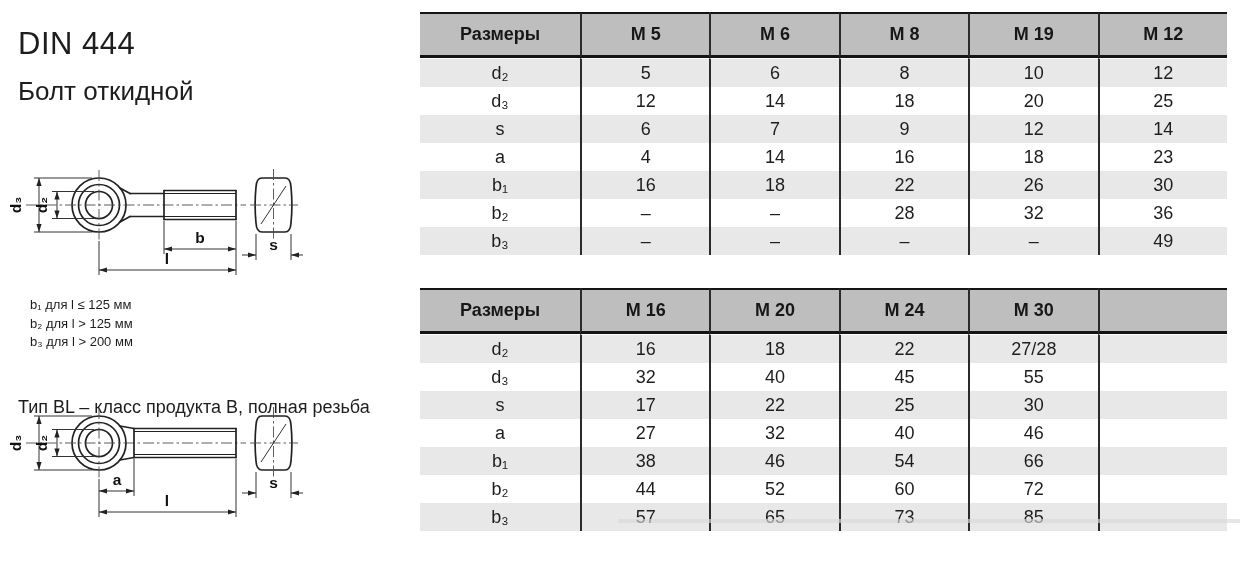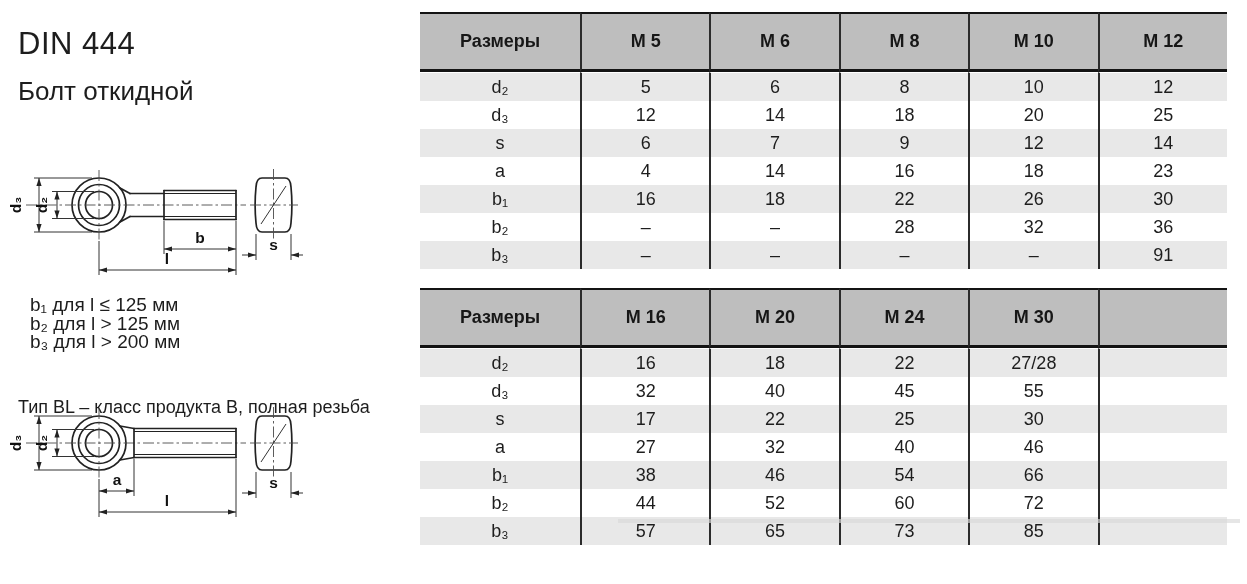--- a/index.html
+++ b/index.html
@@ -6,40 +6,40 @@
   .stage{
     position:relative;width:1247px;height:584px;background:#ffffff;overflow:hidden;
     font-family:"Liberation Sans",sans-serif;color:#1d1d1d;
   }
   
   .title{position:absolute;left:18px;top:10px;font-size:31px;font-weight:normal;letter-spacing:.5px;margin-top:16px;}
   .product{position:absolute;left:18px;top:76px;font-size:26px;}
   .type-heading{position:absolute;left:18px;font-size:18px;white-space:nowrap;}
   .type-b{top:129px;}
   .type-bl{top:365px;margin-top:32px;}
-  .notes{position:absolute;left:30px;top:296px;font-size:19px;line-height:18.5px;}
+  .notes{position:absolute;left:30px;top:296px;font-size:13px;line-height:18.5px;}
   #drawing-b{position:absolute;left:4px;top:157px;}
   #drawing-bl{position:absolute;left:4px;top:395px;}
   
   .out{stroke:#222;stroke-width:1.7;fill:none;stroke-linecap:round;}
   .out2{stroke:#222;stroke-width:1.1;fill:none;}
   .thin{stroke:#333;stroke-width:1;fill:none;}
   .cl{stroke:#4a4a4a;stroke-width:.9;fill:none;stroke-dasharray:11 3 2.5 3;}
   .arr{fill:#222;stroke:none;}
   text.dim{font-size:15.5px;font-weight:600;fill:#111;font-family:"Liberation Sans",sans-serif;}
   
   .t-wrap{position:absolute;left:420px;width:807px;}
   #t-wrap-0{top:12px;}
   #t-wrap-1{top:288px;}
   table{border-collapse:separate;border-spacing:0;width:807px;table-layout:fixed;}
   th{
     height:25px;background:var(--header-bg,#bebebe);
     border-top:2px solid var(--border-dark,#141414);
     border-bottom:3px solid var(--border-dark,#141414);
-    font-size:18px;font-weight:bold;text-align:center;padding:15px;color:#171717;
+    font-size:18px;font-weight:bold;text-align:center;padding:8px;color:#171717;
   }
   td{height:28px;font-size:18px;text-align:center;padding:0;background:#fff;color:#1d1d1d;}
   tbody tr:nth-child(odd) td{background:var(--stripe-bg,#e8e8e8);}
   tbody tr:first-child td{border-top:1px solid #ffffff;}
   th + th, td + td{border-left:2px solid var(--line-col,#2b2b2b);}
   .scan-line{position:absolute;left:618px;top:519px;width:622px;height:4px;background:#d9d9d9;opacity:.65;}
 </style>
 </head>
 <body>
 
@@ -165,21 +165,21 @@
           <col>
           <col>
           <col>
         </colgroup>
         <thead>
           <tr>
             <th>Размеры</th>
             <th>M 5</th>
             <th>M 6</th>
             <th>M 8</th>
-            <th>M 10</th>
+            <th>M 19</th>
             <th>M 12</th>
           </tr>
         </thead>
         <tbody>
           <tr>
             <td>d₂</td>
             <td>5</td>
             <td>6</td>
             <td>8</td>
             <td>10</td>
@@ -224,21 +224,21 @@
             <td>28</td>
             <td>32</td>
             <td>36</td>
           </tr>
           <tr>
             <td>b₃</td>
             <td>–</td>
             <td>–</td>
             <td>–</td>
             <td>–</td>
-            <td>91</td>
+            <td>49</td>
           </tr>
         </tbody>
       </table>
   </div>
   <div class="t-wrap" id="t-wrap-1">
     <table id="table-1">
         <colgroup>
           <col style="width:160px">
           <col>
           <col>

